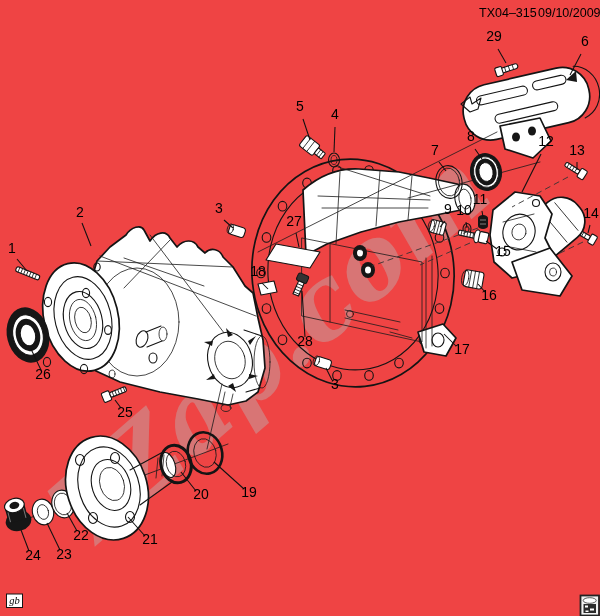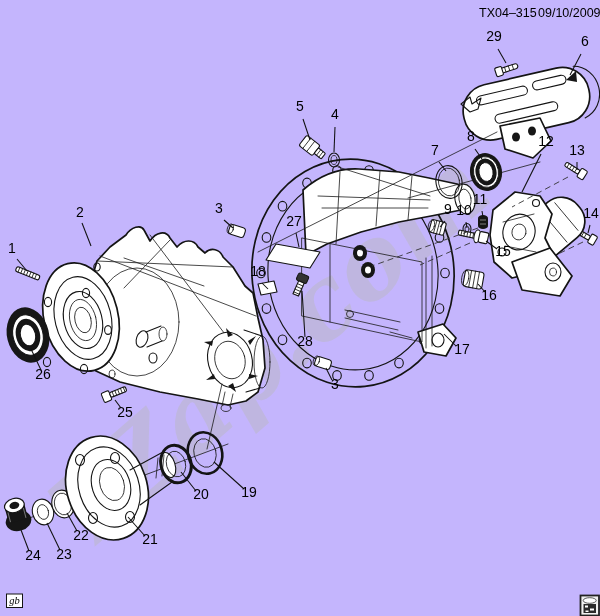--- a/index.html
+++ b/index.html
@@ -1,16 +1,16 @@
 <!DOCTYPE html>
 <html><head>
 <meta charset="utf-8">
 <style>
   html,body{margin:0;padding:0;background:#fff;}
-  #page{position:relative;width:600px;height:616px;background:#c4b5fd;overflow:hidden;
+  #page{position:relative;width:600px;height:616px;background:#ef4444;overflow:hidden;
         font-family:"Liberation Sans",sans-serif;}
   svg{position:absolute;inset:0;}
   .o  {fill:none;stroke:#141414;stroke-width:1.7;stroke-linejoin:round;stroke-linecap:round;}
   .w  {fill:#fff;stroke:#141414;stroke-width:1.7;stroke-linejoin:round;}
   .wm {fill:#fff;stroke:#141414;stroke-width:1.1;stroke-linejoin:round;}
   .m  {fill:none;stroke:#141414;stroke-width:1.1;stroke-linejoin:round;stroke-linecap:round;}
   .t  {fill:none;stroke:#1a1a1a;stroke-width:.8;stroke-linecap:round;}
   .dk {fill:#161616;stroke:none;}
   .dash{fill:none;stroke:#333;stroke-width:.9;stroke-dasharray:6 4;}
   .leader{fill:none;stroke:#111;stroke-width:1.05;}

